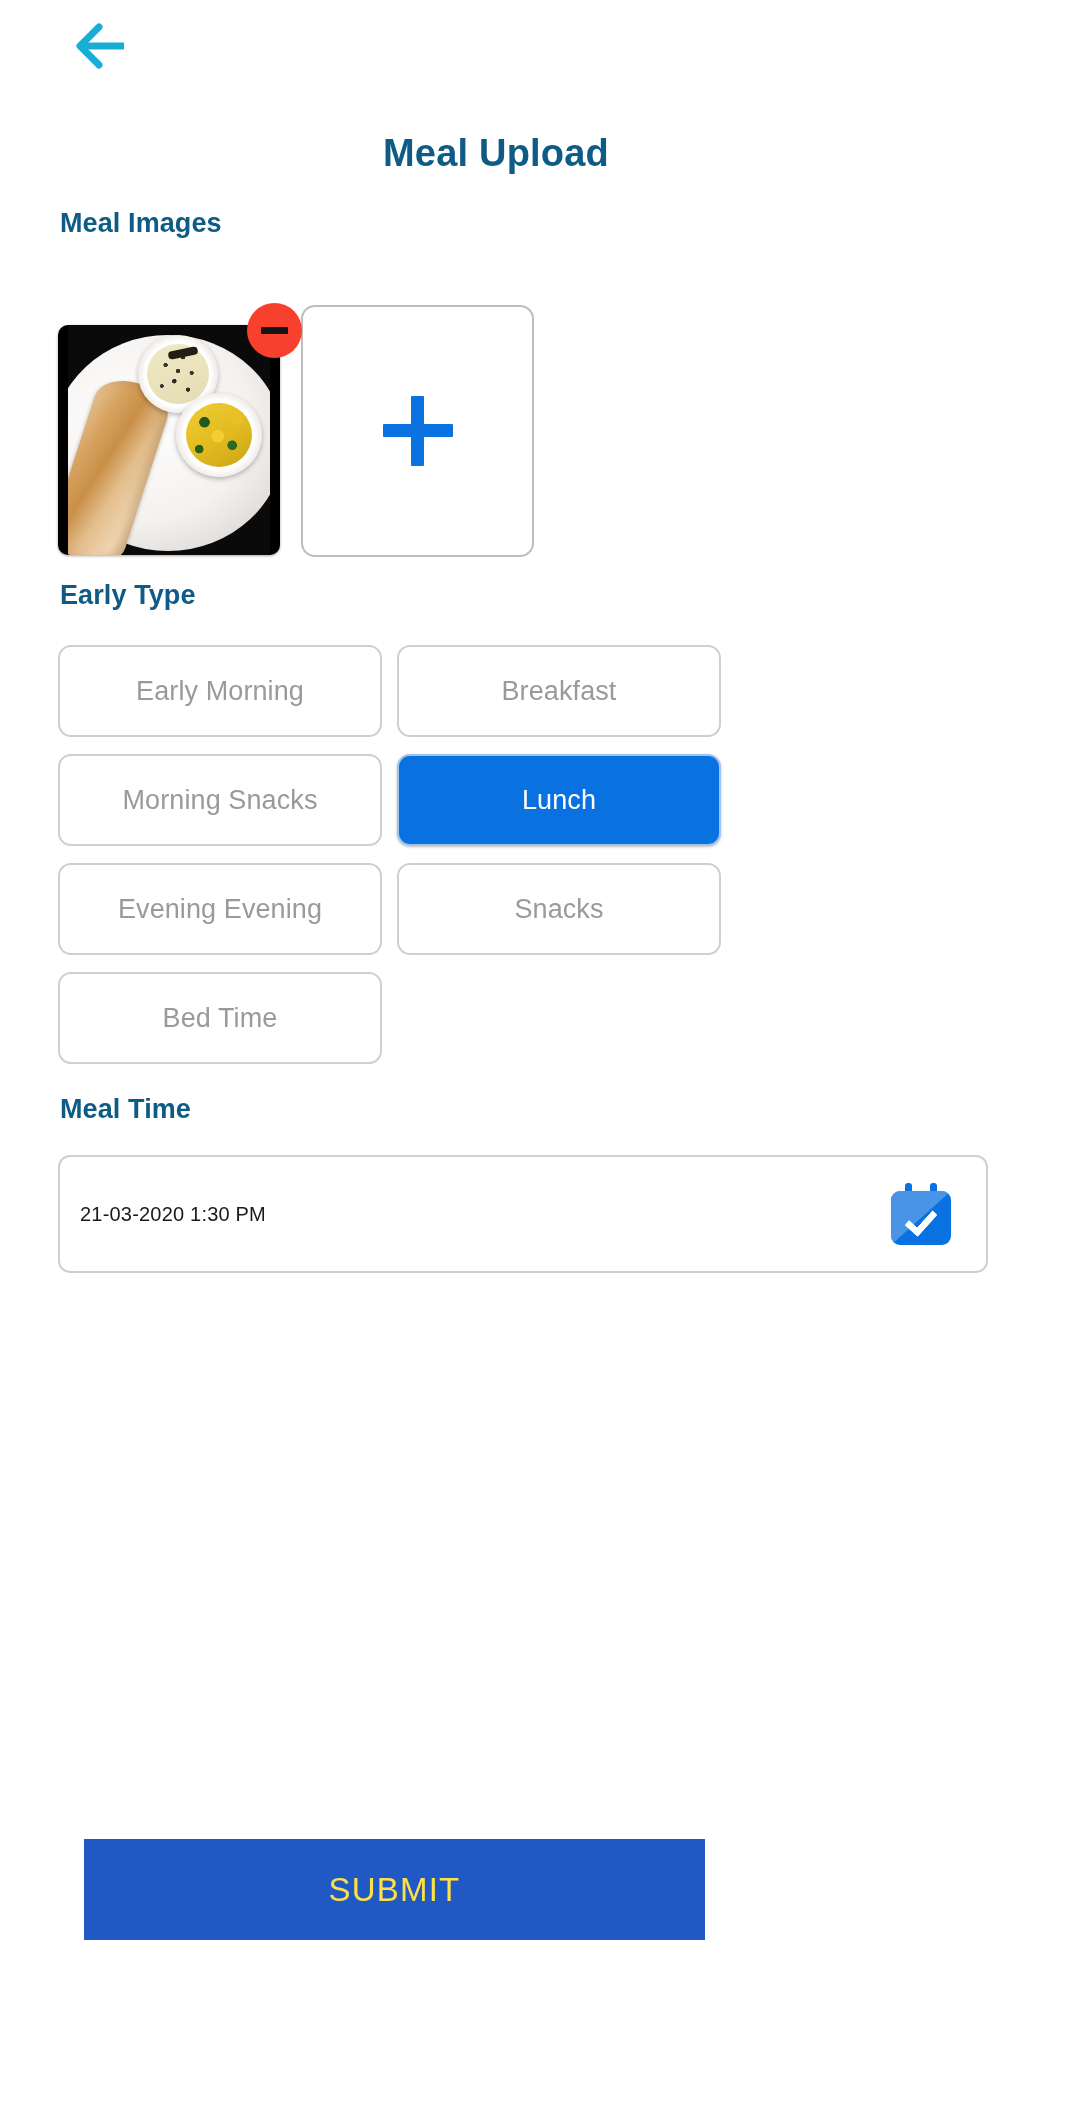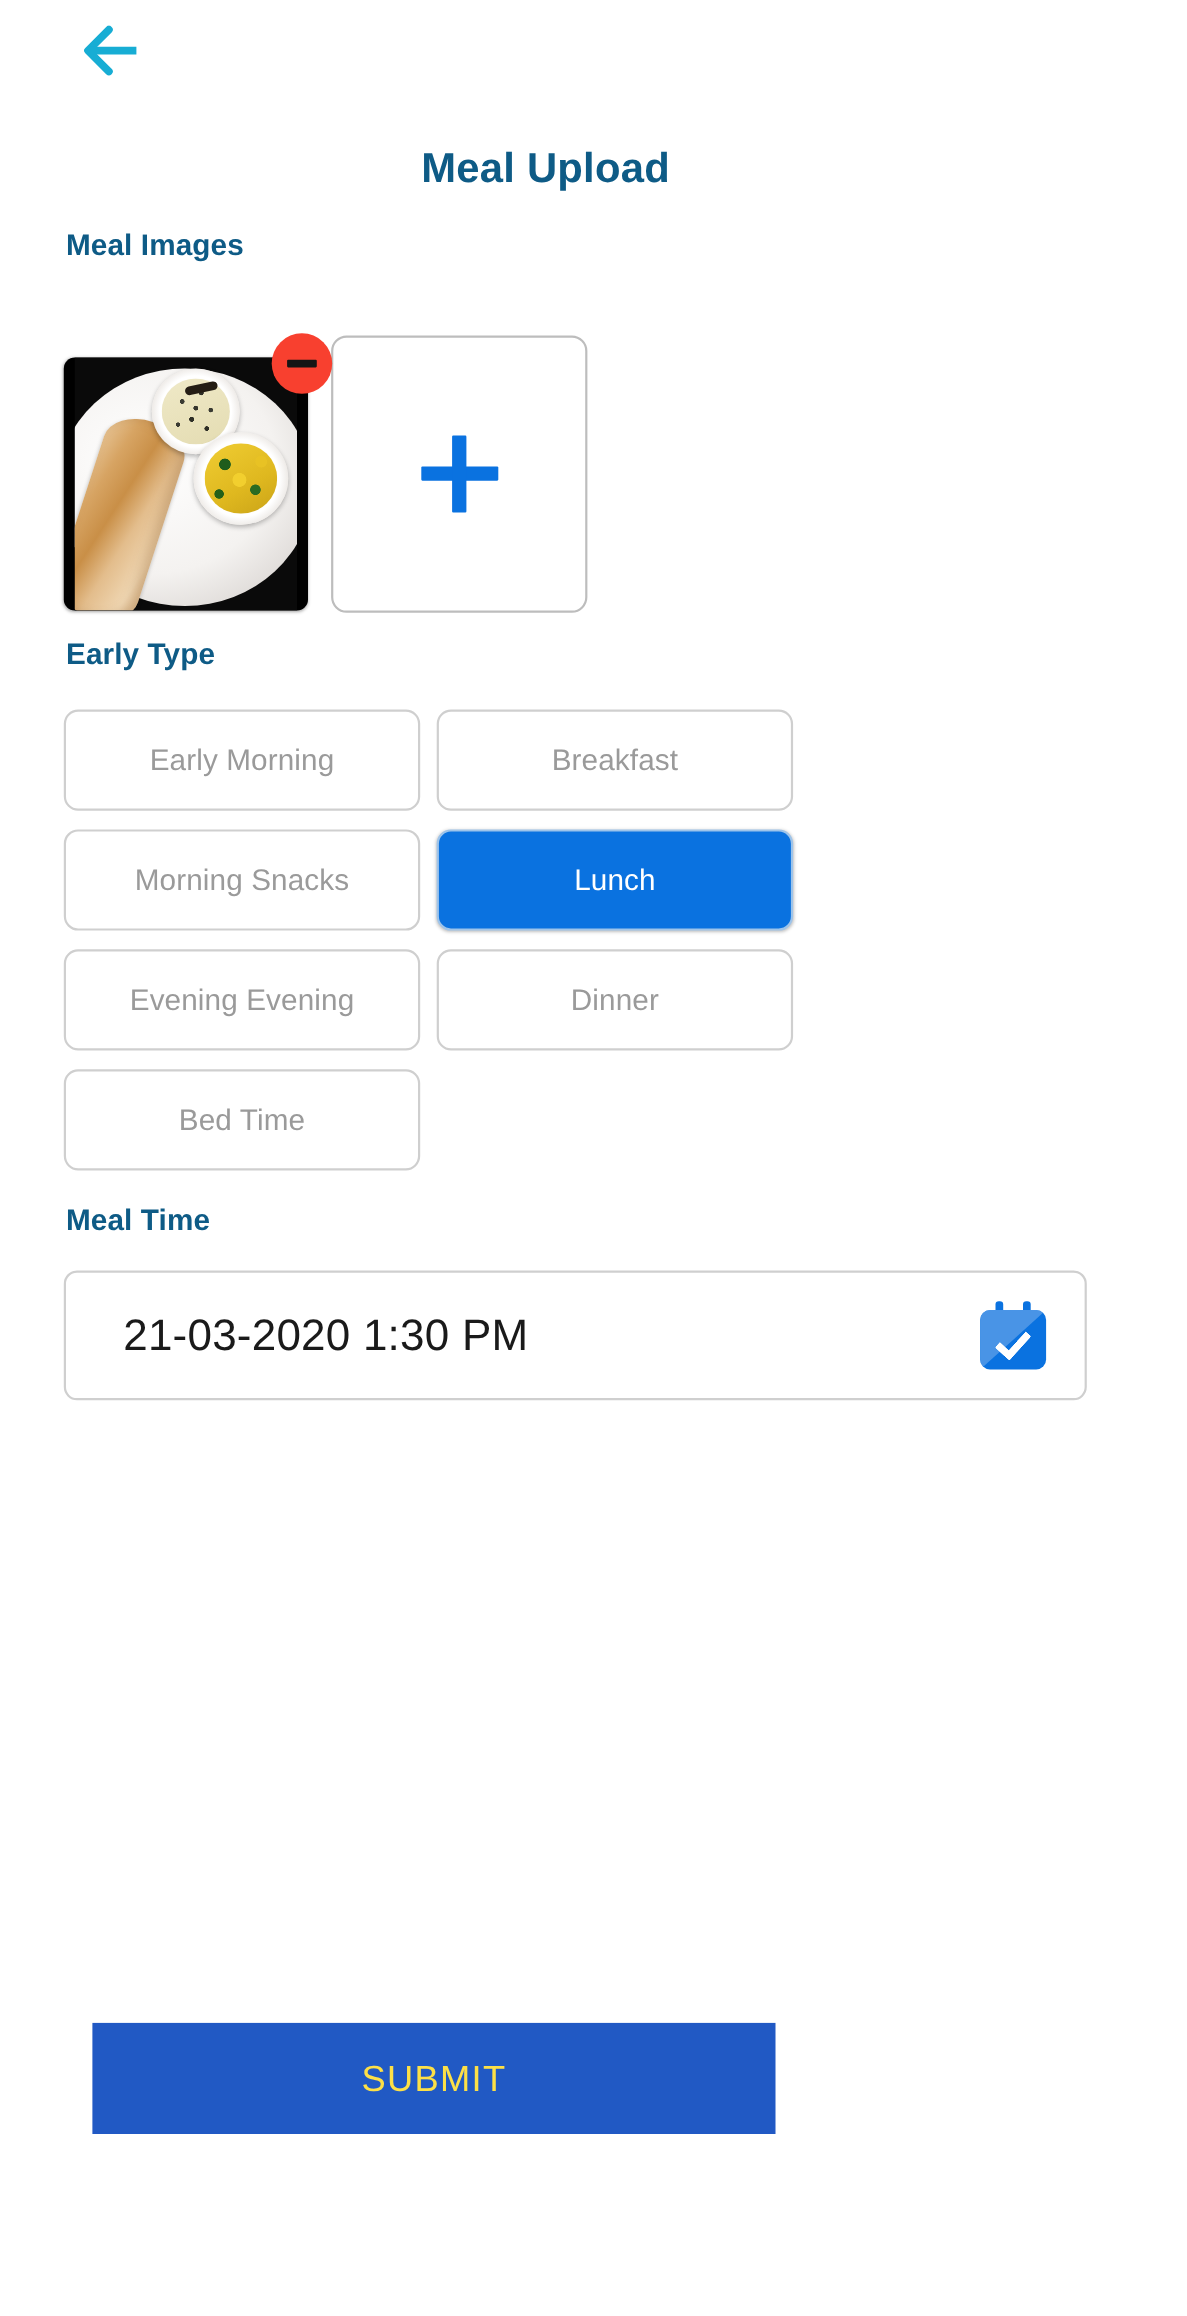--- a/index.html
+++ b/index.html
@@ -250,22 +250,22 @@
     height: 118px;
     border: 2px solid #cfcfcf;
     border-radius: 12px;
     background: #ffffff;
     display: flex;
     align-items: center;
     cursor: pointer;
   }
   .time-value {
     flex: 1;
-    padding-left: 52px;
-    font-size: 40px;
+    padding-left: 20px;
+    font-size: 20px;
     color: #1a1a1a;
     letter-spacing: 0.2px;
   }
   .cal-icon {
     position: relative;
     width: 60px;
     height: 62px;
     margin-right: 35px;
     flex: 0 0 auto;
   }
@@ -374,21 +374,21 @@
     <div class="meal-row">
       <div class="meal-btn">Early Morning</div>
       <div class="meal-btn">Breakfast</div>
     </div>
     <div class="meal-row">
       <div class="meal-btn">Morning Snacks</div>
       <div class="meal-btn selected">Lunch</div>
     </div>
     <div class="meal-row">
       <div class="meal-btn">Evening Evening</div>
-      <div class="meal-btn">Dinner</div>
+      <div class="meal-btn">Snacks</div>
     </div>
     <div class="meal-row single">
       <div class="meal-btn">Bed Time</div>
     </div>
   </div>
 
   <div class="section-label" id="label-meal-time">Meal Time</div>
 
   <div class="time-field">
     <div class="time-value">21-03-2020 1:30 PM</div>

